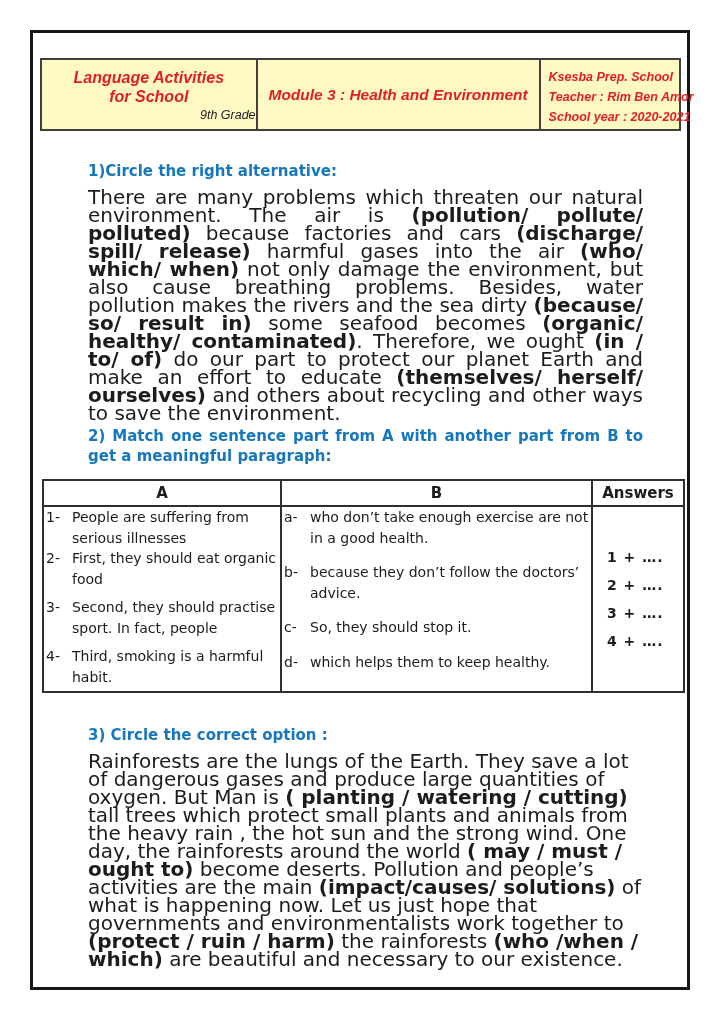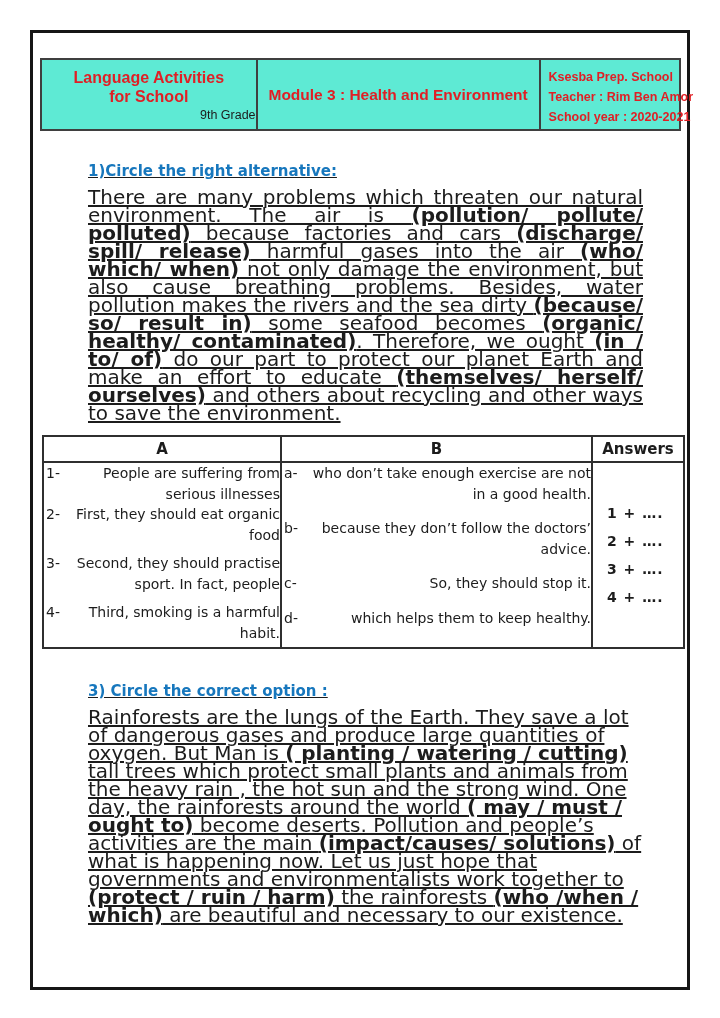--- a/index.html
+++ b/index.html
@@ -17,33 +17,33 @@
   }
 
   
   table.header-table {
     border-collapse:collapse; table-layout:fixed;
     margin:25px 0 0 7px; width:641px;
     font-family:"Liberation Sans", sans-serif;
   }
   table.header-table td {
     border:2px solid #3f3f3f; vertical-align:middle; padding:0;
-    height:71px; box-sizing:border-box; background:#5eead4;
+    height:71px; box-sizing:border-box; background:#fef9c3;font-style:italic;
   }
   td.hcell-left   { width:195px; text-align:center; }
   td.hcell-center { width:256px; text-align:center; }
   td.hcell-right  { width:127px; vertical-align:top; }
   .ht-title { color:var(--accent-red); font-weight:bold; font-size:16px; line-height:19px; }
   .ht-grade { color:#1c1c1c; font-size:12.5px; margin-top:2px;text-align:right; }
   .ht-module { color:var(--accent-red); font-weight:bold; font-size:15.5px; }
   .ht-school { padding:5px 4px 0 8px; }
   .ht-school div { color:var(--accent-red); font-weight:bold; font-size:12.5px; line-height:20px; white-space:nowrap; }
 
   
-  .content { margin:0 44px 0 55px;text-decoration:underline; }
+  .content { margin:0 44px 0 55px; }
   .sec-heading {
     color:var(--accent-blue); font-weight:bold; font-size:15px; line-height:20px;
   }
   .h1gap { margin-top:30px; }
   .h2gap { margin-top:4px; text-align:justify; }
   .h3gap { margin-top:32px; }
   .para { font-size:20px; line-height:18px; margin-top:7px; }
   .just { text-align:justify; }
   .para .bold { font-weight:bold; }
 
@@ -56,21 +56,21 @@
     border:2px solid #2f2f2f; box-sizing:border-box; background:#fff;
     font-weight:normal; padding:0;
   }
   table.match-table th {
     height:26px; font-size:15px; font-weight:bold; text-align:center;
   }
   col.col-a { width:238px; } col.col-b { width:311px; } col.col-ans { width:92px; }
   td.cell-a, td.cell-b { vertical-align:top; padding:8px 4px 6px 6px; height:186px; }
   .mi { display:flex; font-size:14px; line-height:20.5px; }
   .mi-num { flex:0 0 26px; text-align:left; padding-left:2px; }
-  .mi-text { flex:1;text-align:right; }
+  .mi-text { flex:1; }
   .cell-a .mi.g { margin-top:8px; }
   .cell-b .mi { margin-bottom:14px; }
   td.cell-ans { vertical-align:middle; }
   .ans-list { display:flex; flex-direction:column; gap:12px; padding-left:14px; }
   .ans-item { font-size:14px; font-weight:600; letter-spacing:1px; }
 </style>
 </head>
 <body style="--accent-red: #e01f25; --accent-blue: #1777bd;">
 
 <div class="border-box">
@@ -94,20 +94,21 @@
         </div>
       </td>
     </tr>
   </tbody>
     </table>
 
   <div class="content">
     <div class="sec-heading h1gap">1)Circle the right alternative:</div>
     <div class="para just"><span>There are many problems which threaten our natural environment. The air is </span><span class="bold">(pollution/ pollute/ polluted)</span><span> because factories and cars </span><span class="bold">(discharge/ spill/ release)</span><span> harmful gases into the air </span><span class="bold">(who/ which/ when)</span><span> not only damage the environment, but also cause breathing problems. Besides, water pollution makes the rivers and the sea dirty </span><span class="bold">(because/ so/ result in)</span><span> some seafood becomes </span><span class="bold">(organic/ healthy/ contaminated)</span><span>. Therefore, we ought </span><span class="bold">(in / to/ of)</span><span> do our part to protect our planet Earth and make an effort to educate </span><span class="bold">(themselves/ herself/ ourselves)</span><span> and others about recycling and other ways to save the environment.</span></div>
 
+    <div class="sec-heading h2gap">2) Match one sentence part from A with another part from B to get a meaningful paragraph:</div>
   </div>
 
   <table class="match-table">
     <colgroup>
         <col class="col-a">
         <col class="col-b">
         <col class="col-ans">
       </colgroup>
     <tbody>
         <tr>

